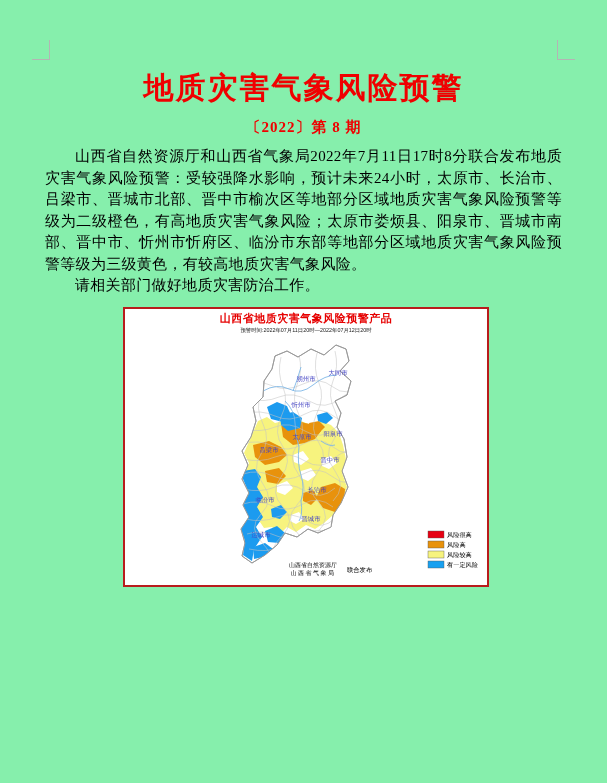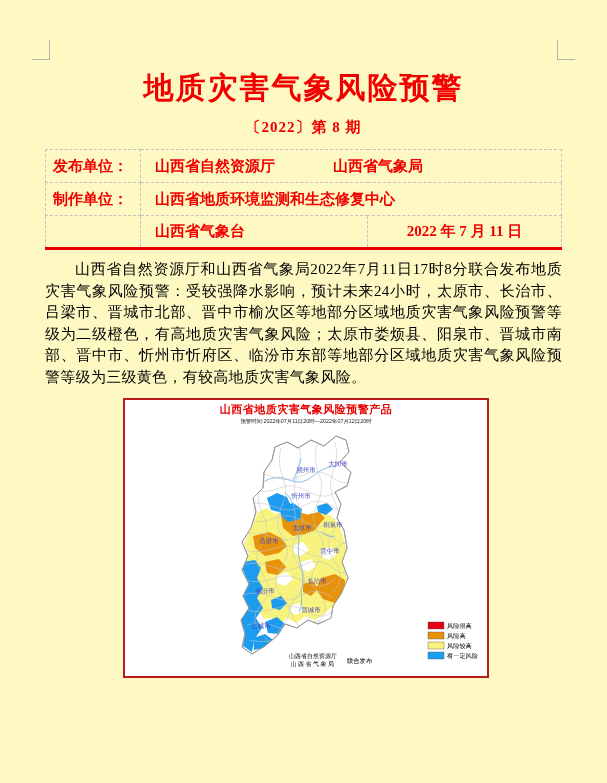--- a/index.html
+++ b/index.html
@@ -1,19 +1,19 @@
 <!DOCTYPE html>
 <html><head>
 <meta charset="utf-8">
 <style>
   * { margin:0; padding:0; box-sizing:border-box; }
   html,body { background:#fff; }
   body { font-family:"Liberation Serif", serif; }
   .page {
-    position:relative; width:607px; height:783px; background:#fef9c3;
+    position:relative; width:607px; height:783px; background:#86efac;
     padding:0 45px; overflow:hidden;
   }
   .crop-mark { position:absolute; width:18px; height:20px; }
   .crop-mark.tl { left:32px; top:40px; border-right:1px solid #b4b4b4; border-bottom:1px solid #b4b4b4; }
   .crop-mark.tr { right:32px; top:40px; border-left:1px solid #b4b4b4; border-bottom:1px solid #b4b4b4; }
 
   .doc-title {
     margin-top:68px; text-align:center; color:#f00000;
     font-family:"Liberation Sans", sans-serif; font-weight:bold;
     font-size:30px; letter-spacing:2px;
@@ -57,39 +57,23 @@
 <body>
 
 <div class="page">
 
   <div class="crop-mark tl"></div>
   <div class="crop-mark tr"></div>
 
   <div class="doc-title">地质灾害气象风险预警</div>
   <div class="doc-issue">〔2022〕第 8 期</div>
 
-  <table class="info-table">
-    <tbody>
-        <tr>
-      <td class="lbl">发布单位：</td>
-      <td class="val" colspan="2"><span>山西省自然资源厅</span><span class="val-gap"></span><span>山西省气象局</span></td>
-    </tr>
-    <tr>
-      <td class="lbl">制作单位：</td>
-      <td class="val" colspan="2">山西省地质环境监测和生态修复中心</td>
-    </tr>
-    <tr>
-      <td class="lbl"></td>
-      <td class="val">山西省气象台</td>
-      <td class="date-cell">2022 年 7 月 11 日</td>
-    </tr>
-  </tbody>
-    </table>
 
   <p class="para">山西省自然资源厅和山西省气象局2022年7月11日17时8分联合发布地质灾害气象风险预警：受较强降水影响，预计未来24小时，太原市、长治市、吕梁市、晋城市北部、晋中市榆次区等地部分区域地质灾害气象风险预警等级为二级橙色，有高地质灾害气象风险；太原市娄烦县、阳泉市、晋城市南部、晋中市、忻州市忻府区、临汾市东部等地部分区域地质灾害气象风险预警等级为三级黄色，有较高地质灾害气象风险。</p>
+  <p class="para">请相关部门做好地质灾害防治工作。</p>
 
   <div class="map-frame">
     <svg viewBox="0 0 362 276" width="362" height="276">
       <defs>
         <clipPath id="prov-clip">
           <polygon points="150,47 162,42 173,48 186,40 199,46 211,36 221,40 224,52 215,62 226,72 222,86 210,92 216,104 212,118 219,130 222,148 217,162 223,178 216,194 208,206 206,218 193,224 183,220 172,228 160,224 152,236 140,246 127,254 117,247 120,234 116,220 124,208 118,196 124,184 117,170 123,156 117,142 126,128 131,112 128,98 138,88 139,72 147,60"></polygon>
         </clipPath>
       </defs>
 
       <text x="181" y="13" text-anchor="middle" font-size="11" font-weight="bold" fill="#e60000" letter-spacing="0.5">山西省地质灾害气象风险预警产品</text>

